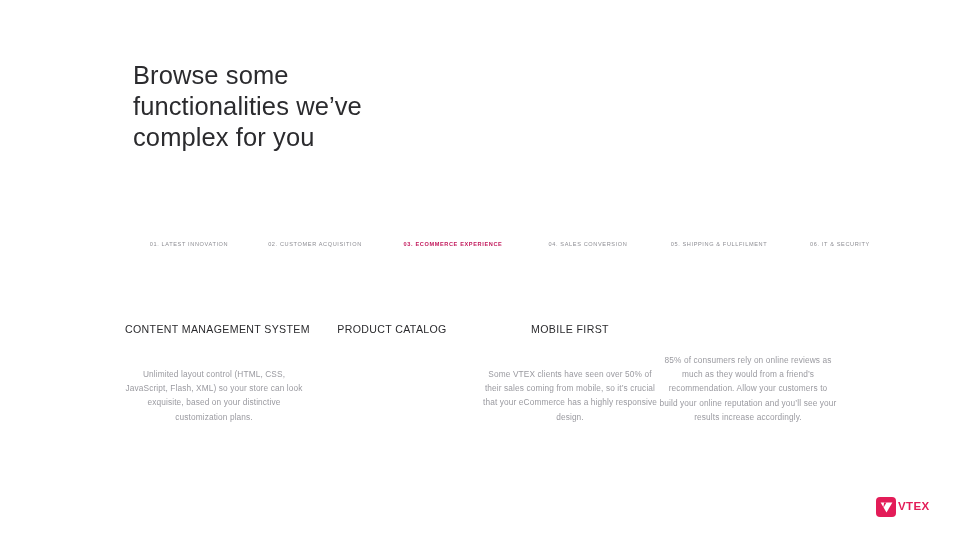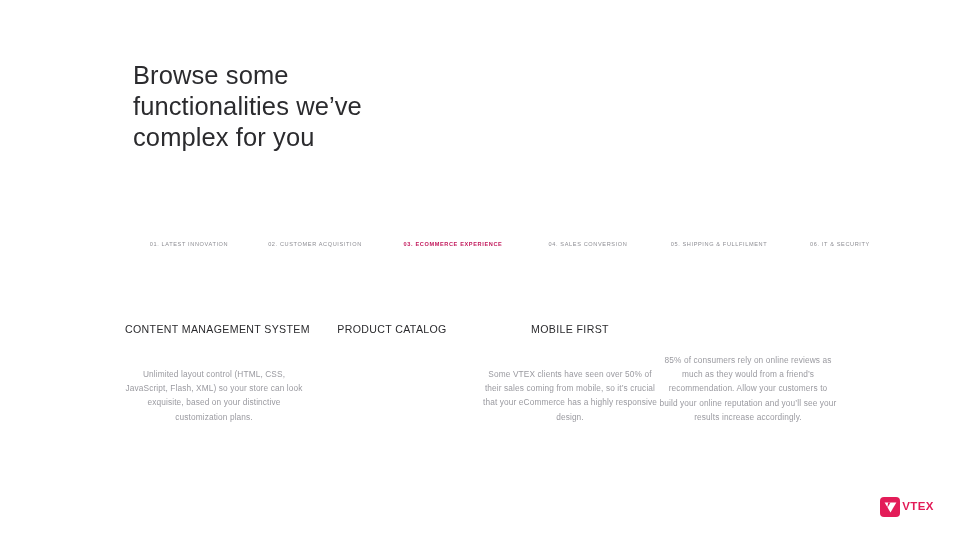--- a/index.html
+++ b/index.html
@@ -98,21 +98,20 @@
   
   .logo {
     position: absolute;
     left: 876px;
     top: 496px;
     width: 62px;
     height: 22px;
     display: flex;
     align-items: center;
     gap: 2px;
-    justify-content: center;
   }
   .logo-mark {
     width: 20px;
     height: 20px;
     flex: 0 0 20px;
     border-radius: 4px;
     background: #e31c58;
     display: flex;
     align-items: center;
     justify-content: center;

